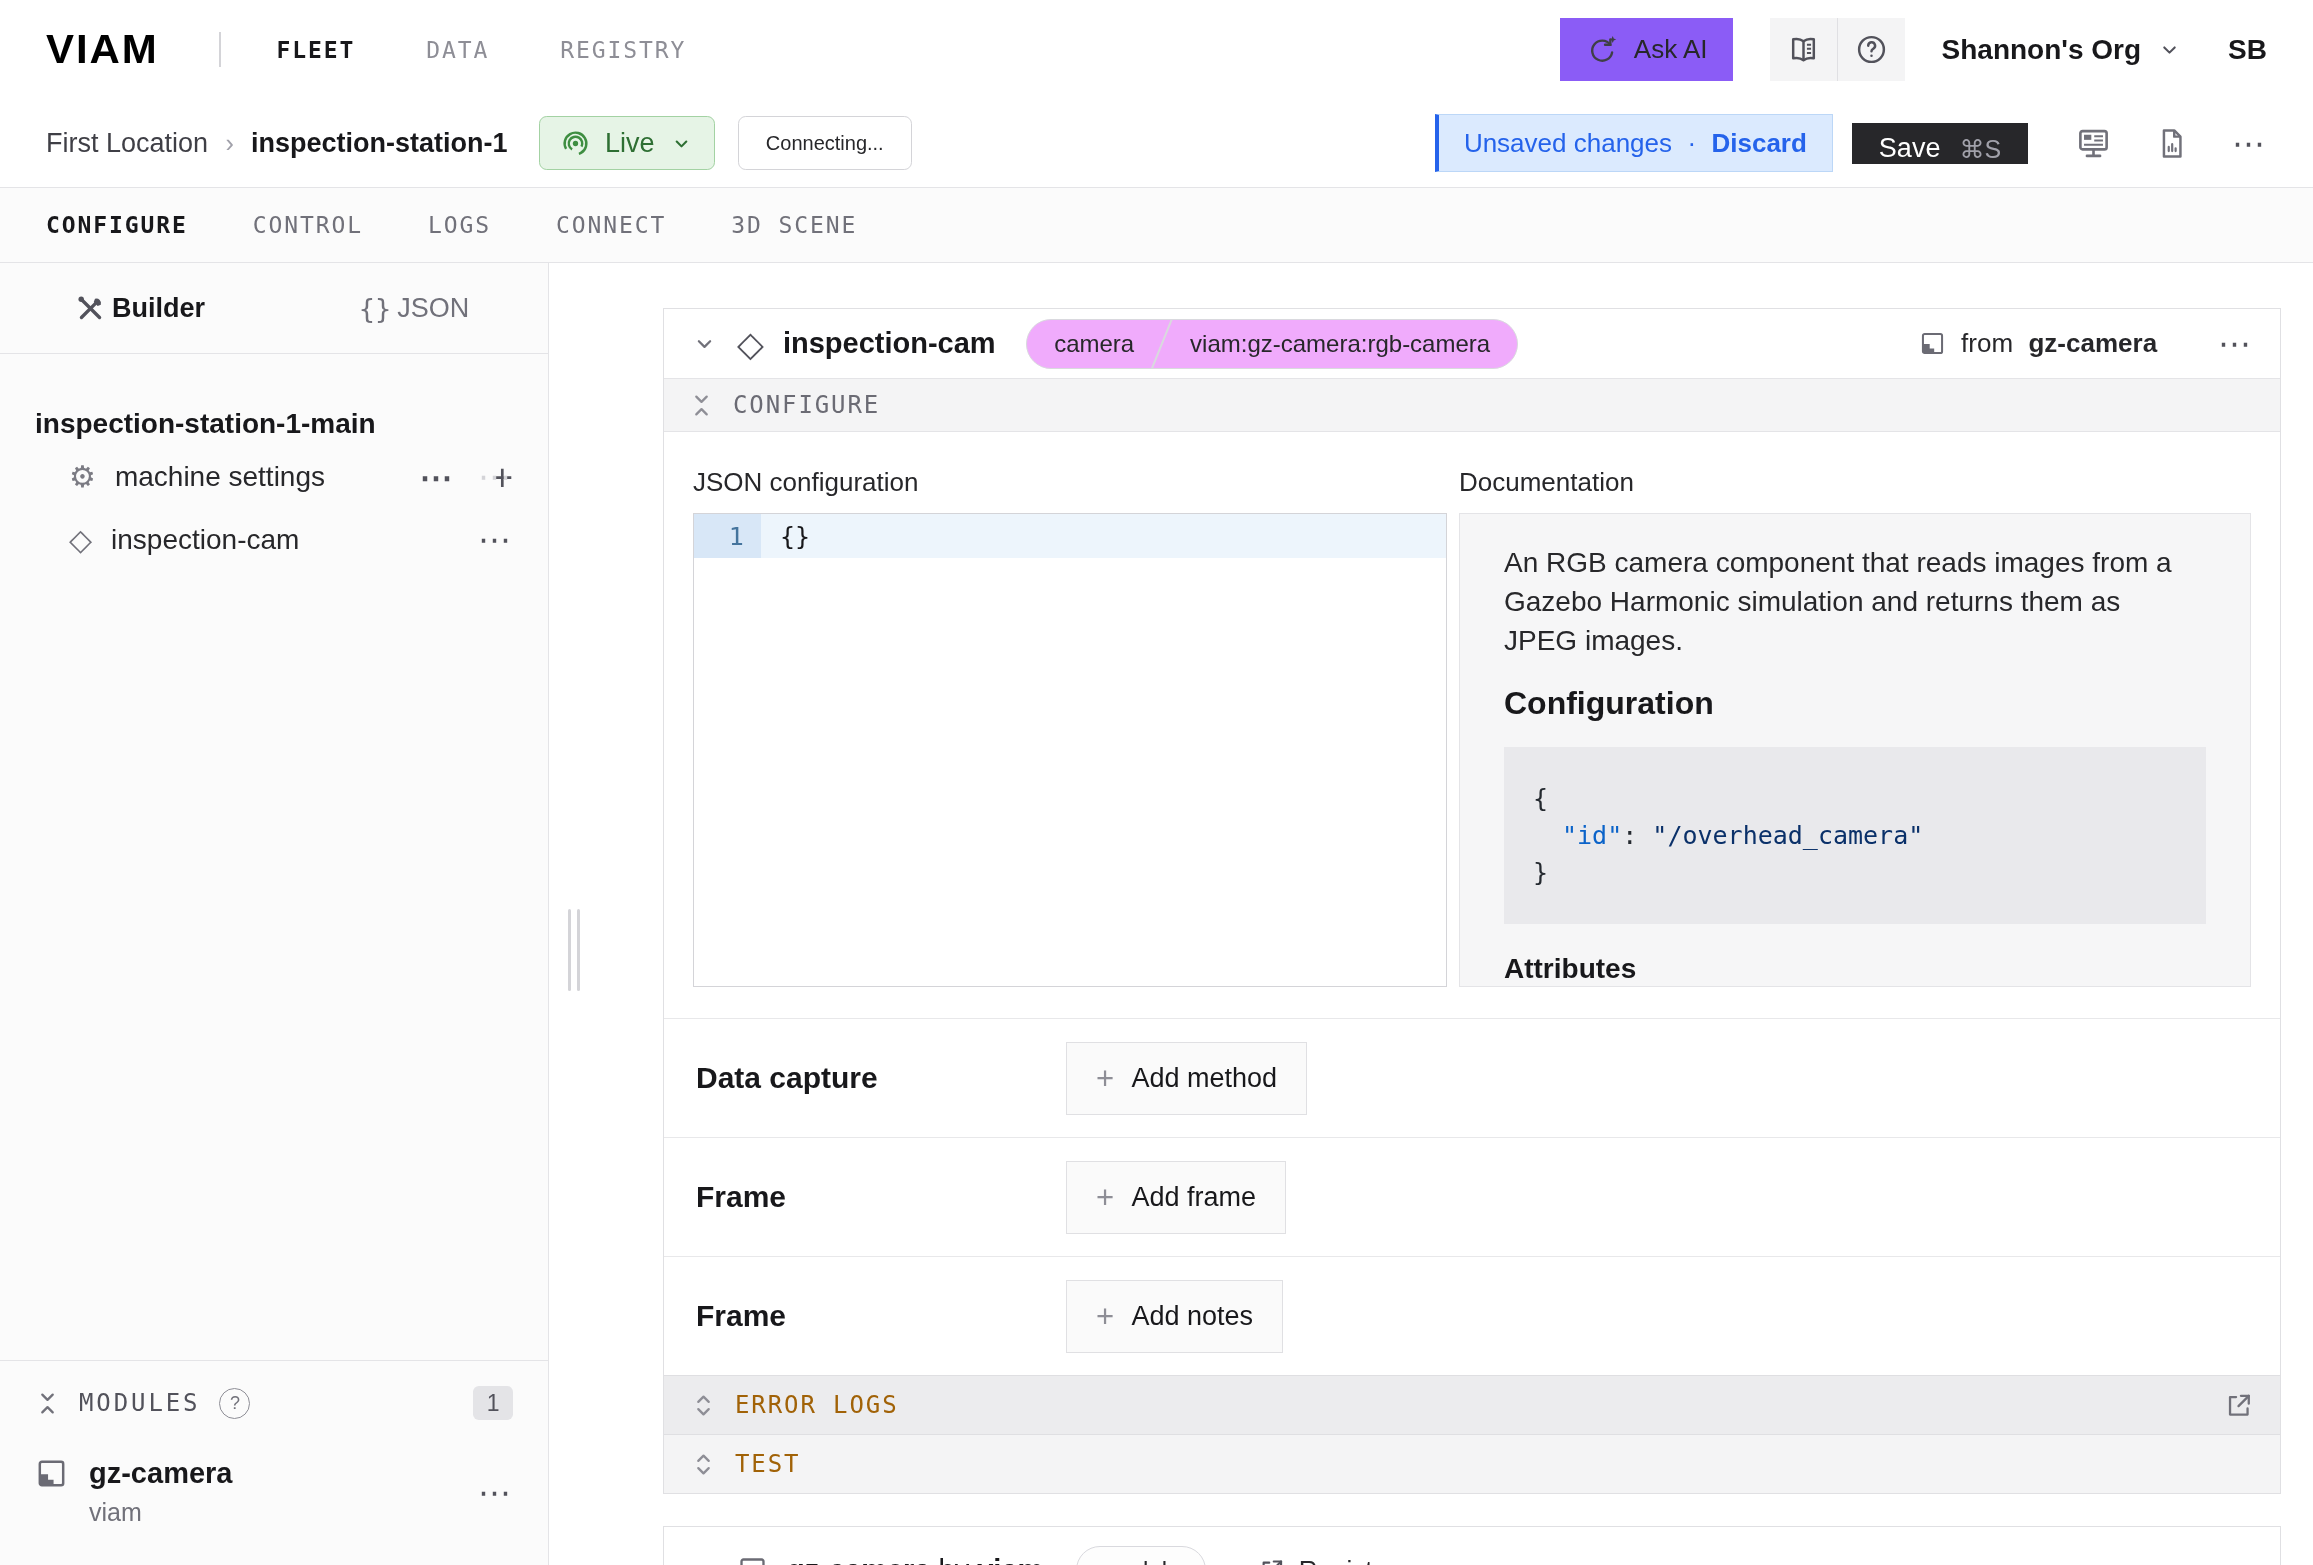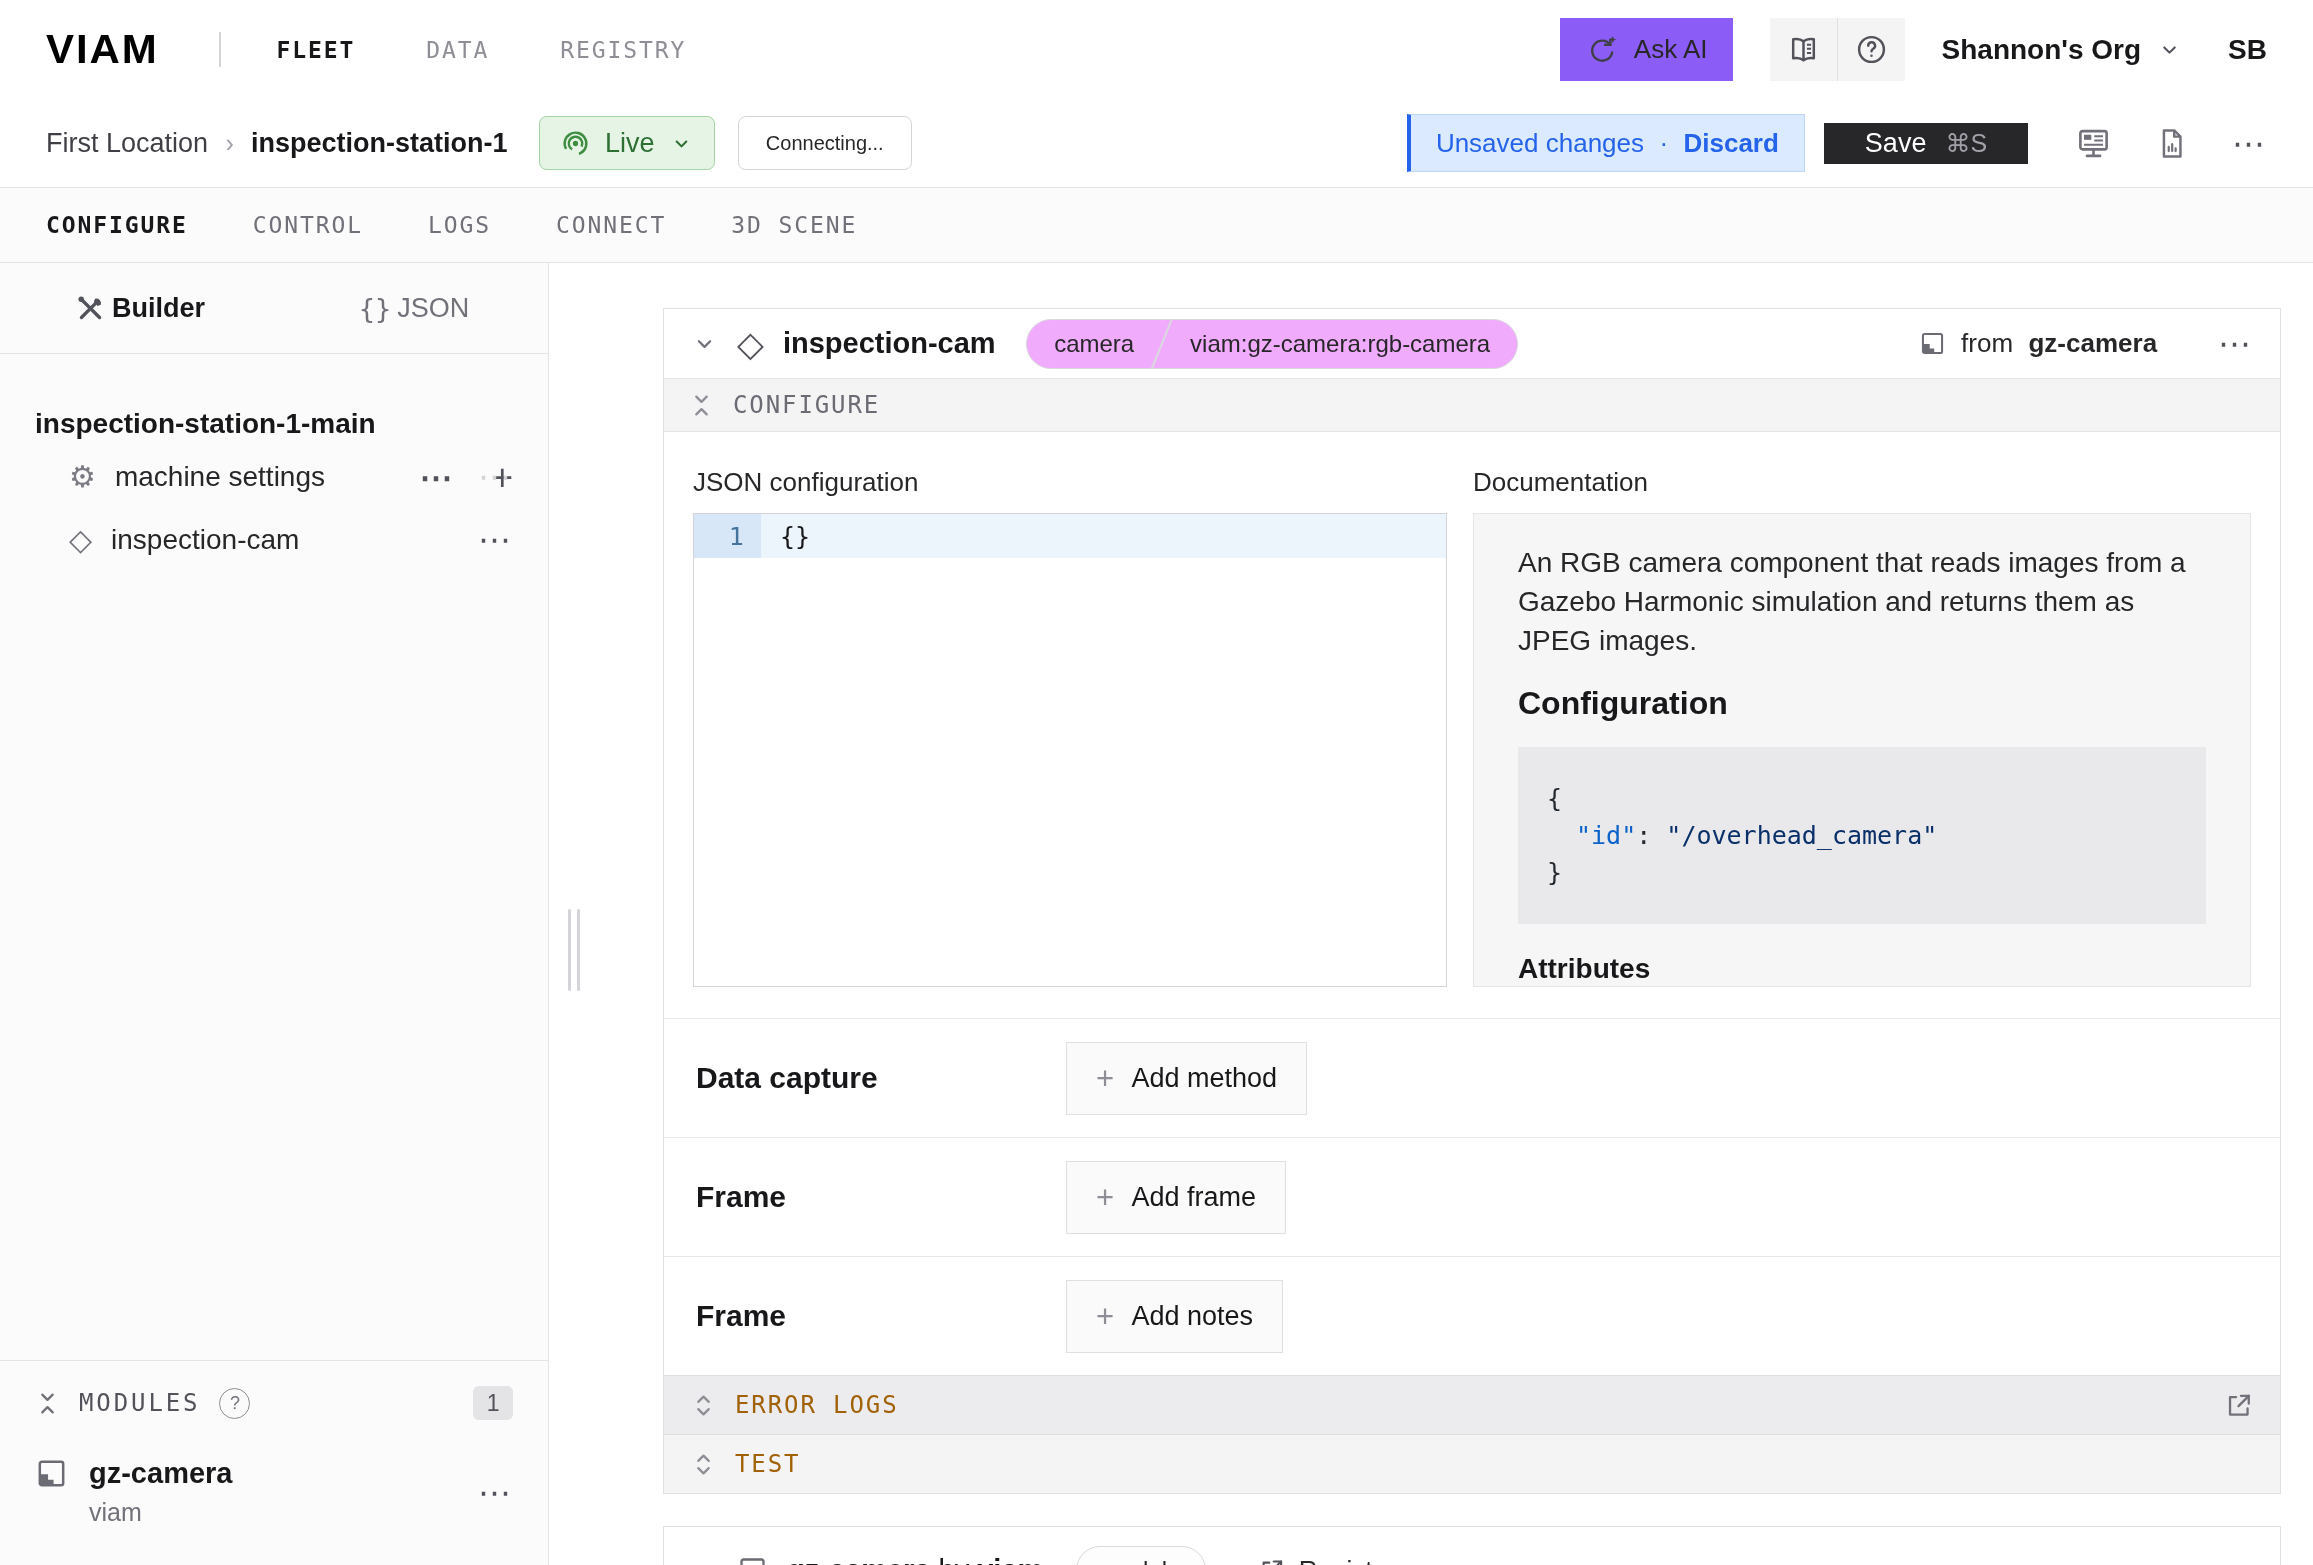--- a/index.html
+++ b/index.html
@@ -26,21 +26,21 @@
   
   .machine-bar{height:89px;display:flex;align-items:center;padding:0 46px;border-bottom:1px solid #e4e4e7;box-sizing:border-box;}
   .crumb{font-size:27px;color:#3f3f46;}
   .crumb-sep{font-size:25px;color:#a1a1aa;margin:0 17.3px;}
   .machine-name{font-size:27px;font-weight:700;color:#18181b;}
   .live-btn{margin-left:31px;display:flex;align-items:center;gap:15.4px;background:#e6f4e6;border:1px solid #a3d2a3;border-radius:7.7px;height:52px;padding:0 21px;color:#2e6f33;font-size:27px;}
   .connecting-btn{margin-left:23px;display:flex;align-items:center;background:#fff;border:1px solid #d4d4d8;border-radius:7.7px;height:52px;padding:0 27px;color:#27272a;font-size:20px;}
   .bar-right{margin-left:auto;display:flex;align-items:center;}
   .unsaved{display:flex;align-items:center;gap:15.4px;background:#dbeafe;border:1px solid #bcd7f7;border-left:4.8px solid #2563eb;height:56px;padding:0 25px;color:#2563eb;font-size:26px;}
   .discard{font-weight:700;cursor:pointer;}
-  .save-btn{margin-left:19px;display:flex;align-items:center;gap:19px;background:#27272a;color:#fff;height:41px;padding:0 41px;font-size:27px;}
+  .save-btn{margin-left:19px;display:flex;align-items:flex-end;gap:19px;background:#27272a;color:#fff;height:41px;padding:0 27px;font-size:27px;}
   .save-shortcut{color:#a1a1aa;font-size:25px;}
   .bar-icons{display:flex;align-items:center;gap:44px;margin-left:48px;color:#71717a;}
   .ellipsis{font-size:33px;color:#52525b;letter-spacing:1.9px;line-height:1;}
 
   
   .tab-bar{height:75px;background:#fbfbfb;border-bottom:1px solid #e4e4e7;display:flex;align-items:center;padding:0 46px;gap:65px;
            font-family:"DejaVu Sans Mono",monospace;font-size:23px;letter-spacing:1.9px;color:#71717a;box-sizing:border-box;}
   .tab{cursor:pointer;}
   .tab.active{color:#18181b;font-weight:bold;}
 
@@ -83,21 +83,21 @@
   .card-header{height:69px;display:flex;align-items:center;padding:0 27px;gap:19px;}
   .comp-name{font-size:29px;font-weight:700;color:#18181b;}
   .pill{display:flex;align-items:center;border:1.9px solid #d9d9de;border-radius:27px;height:48px;background:#f0abfc;font-size:24px;color:#27272a;overflow:hidden;margin-left:11.5px;}
   .pill-seg{padding:0 27px;white-space:nowrap;}
   .pill-div{width:1.9px;height:67px;background:#d9d9de;transform:rotate(22deg);}
   .from-module{margin-left:auto;display:flex;align-items:center;gap:15.4px;font-size:26px;color:#27272a;}
   .from-module b{font-weight:700;}
   .card-header .ellipsis{margin-left:42px;}
   .configure-bar{height:54px;background:#f4f4f5;border-top:1px solid #e4e4e7;border-bottom:1px solid #e4e4e7;display:flex;align-items:center;gap:19px;padding:0 25px;
                  font-family:"DejaVu Sans Mono",monospace;font-size:24px;letter-spacing:1.9px;color:#6b6b74;box-sizing:border-box;}
-  .config-body{display:flex;padding:35px 29px 31px;gap:26px;height:586px;box-sizing:border-box;}
+  .config-body{display:flex;padding:35px 29px 31px;gap:12px;height:586px;box-sizing:border-box;}
   .editor-col{width:754px;min-width:754px;display:flex;flex-direction:column;}
   .field-label{font-size:26px;color:#27272a;margin-bottom:15.4px;}
   .editor{border:1px solid #d4d4d8;flex:1;font-family:"DejaVu Sans Mono",monospace;font-size:25px;background:#fff;cursor:text;}
   .editor-line{display:flex;height:44px;}
   .gutter-cell{width:67px;background:#d8e7f7;color:#44749d;display:flex;align-items:center;justify-content:flex-end;padding-right:17.3px;box-sizing:border-box;}
   .code-cell{flex:1;background:#edf5fc;display:flex;align-items:center;padding-left:19px;color:#18181b;}
   .doc-col{flex:1;display:flex;flex-direction:column;}
   .doc-panel{flex:1;background:#f6f6f7;border:1px solid #e4e4e7;padding:29px 44px 0;overflow:hidden;box-sizing:border-box;}
   .doc-text{font-size:28px;line-height:39px;color:#27272a;max-width:682px;margin:0;}
   .doc-heading{font-size:32px;font-weight:700;margin-top:25px;color:#18181b;}

